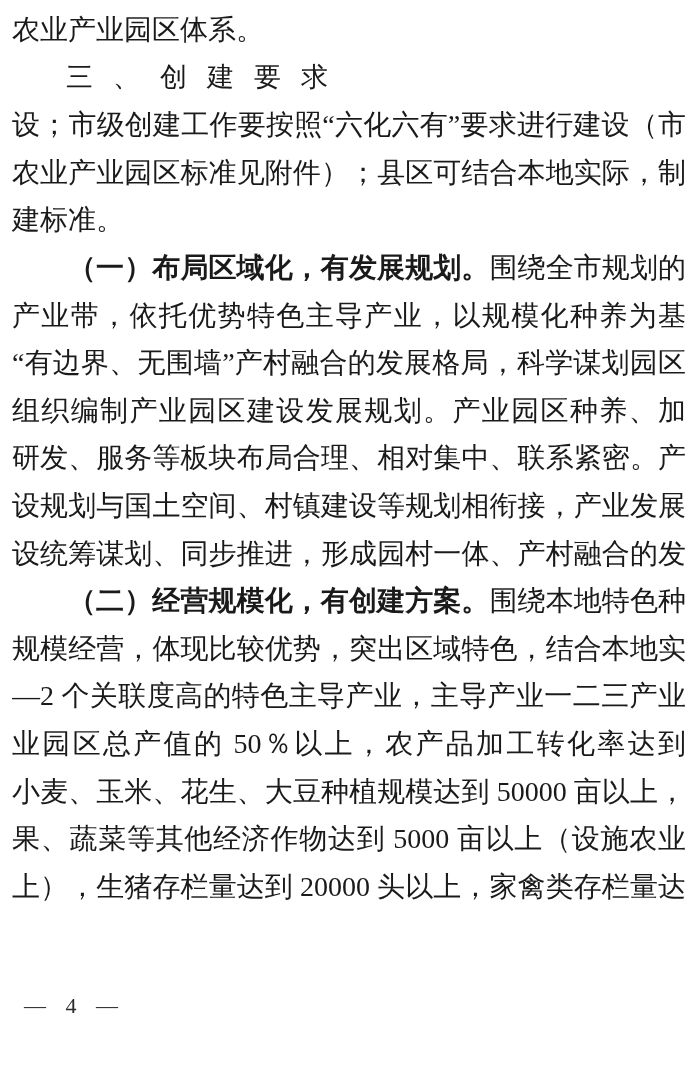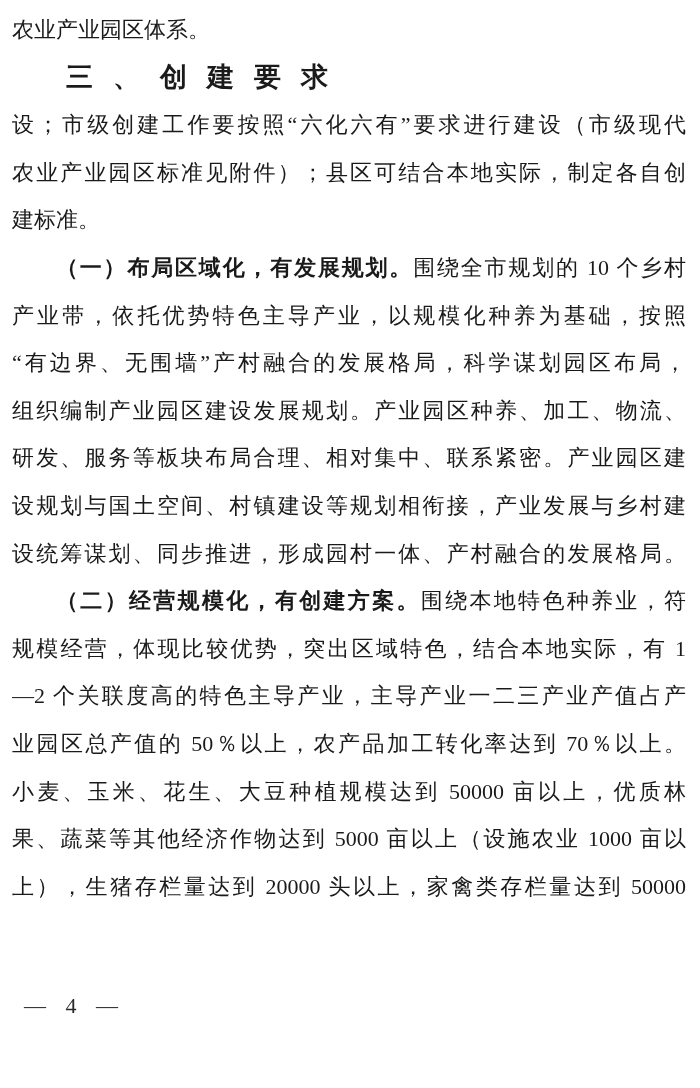--- a/index.html
+++ b/index.html
@@ -14,39 +14,39 @@
     box-sizing: border-box;
     background: #ffffff;
     color: #1a1a1a;
     font-family: "Liberation Serif", "DejaVu Serif", serif;
     padding: 6px 14px 0 12px;
     overflow: hidden;
   }
   .line {
     height: 47.6px;
     line-height: 47.6px;
-    font-size: 22px;
+    font-size: 28px;
     overflow: hidden;
     white-space: normal;
     text-align: left;
   }
   .line.justify {
     text-align: justify;
     text-align-last: justify;
   }
   .line.indent {
     text-indent: 2em;
   }
   .line .lead {
     font-weight: bold;
     margin-top: 32px;
   }
   .line.heading {
     font-family: "Liberation Sans", "DejaVu Sans", sans-serif;
-    font-weight: bold;
+    font-weight: normal;
     font-size: 27px;
     letter-spacing: 20px;
     text-align: left;
     text-align-last: left;
   }
   .page-number {
     position: absolute;
     top: 992px;
     left: 24px;
     font-size: 22px;

